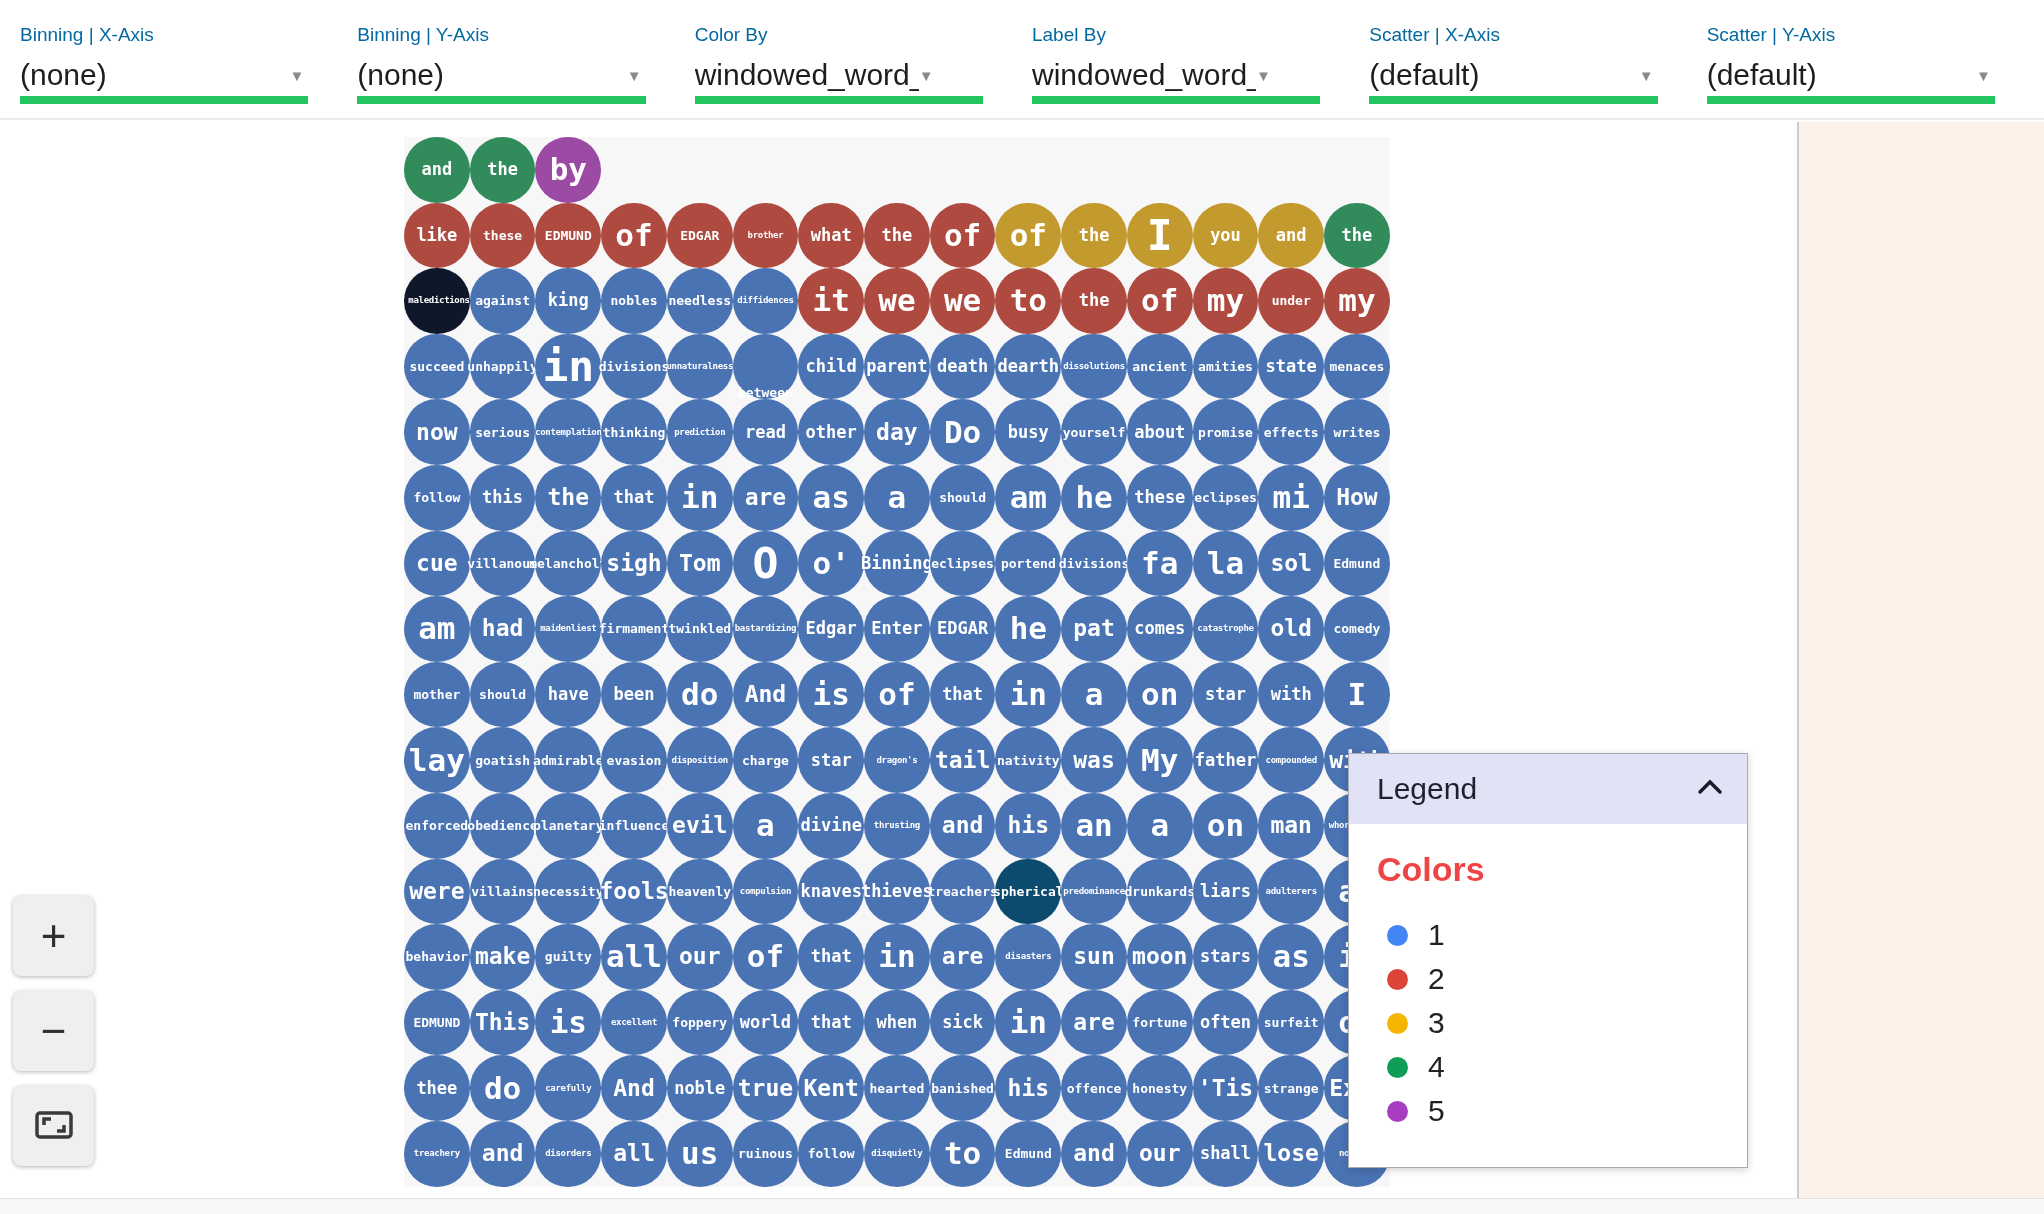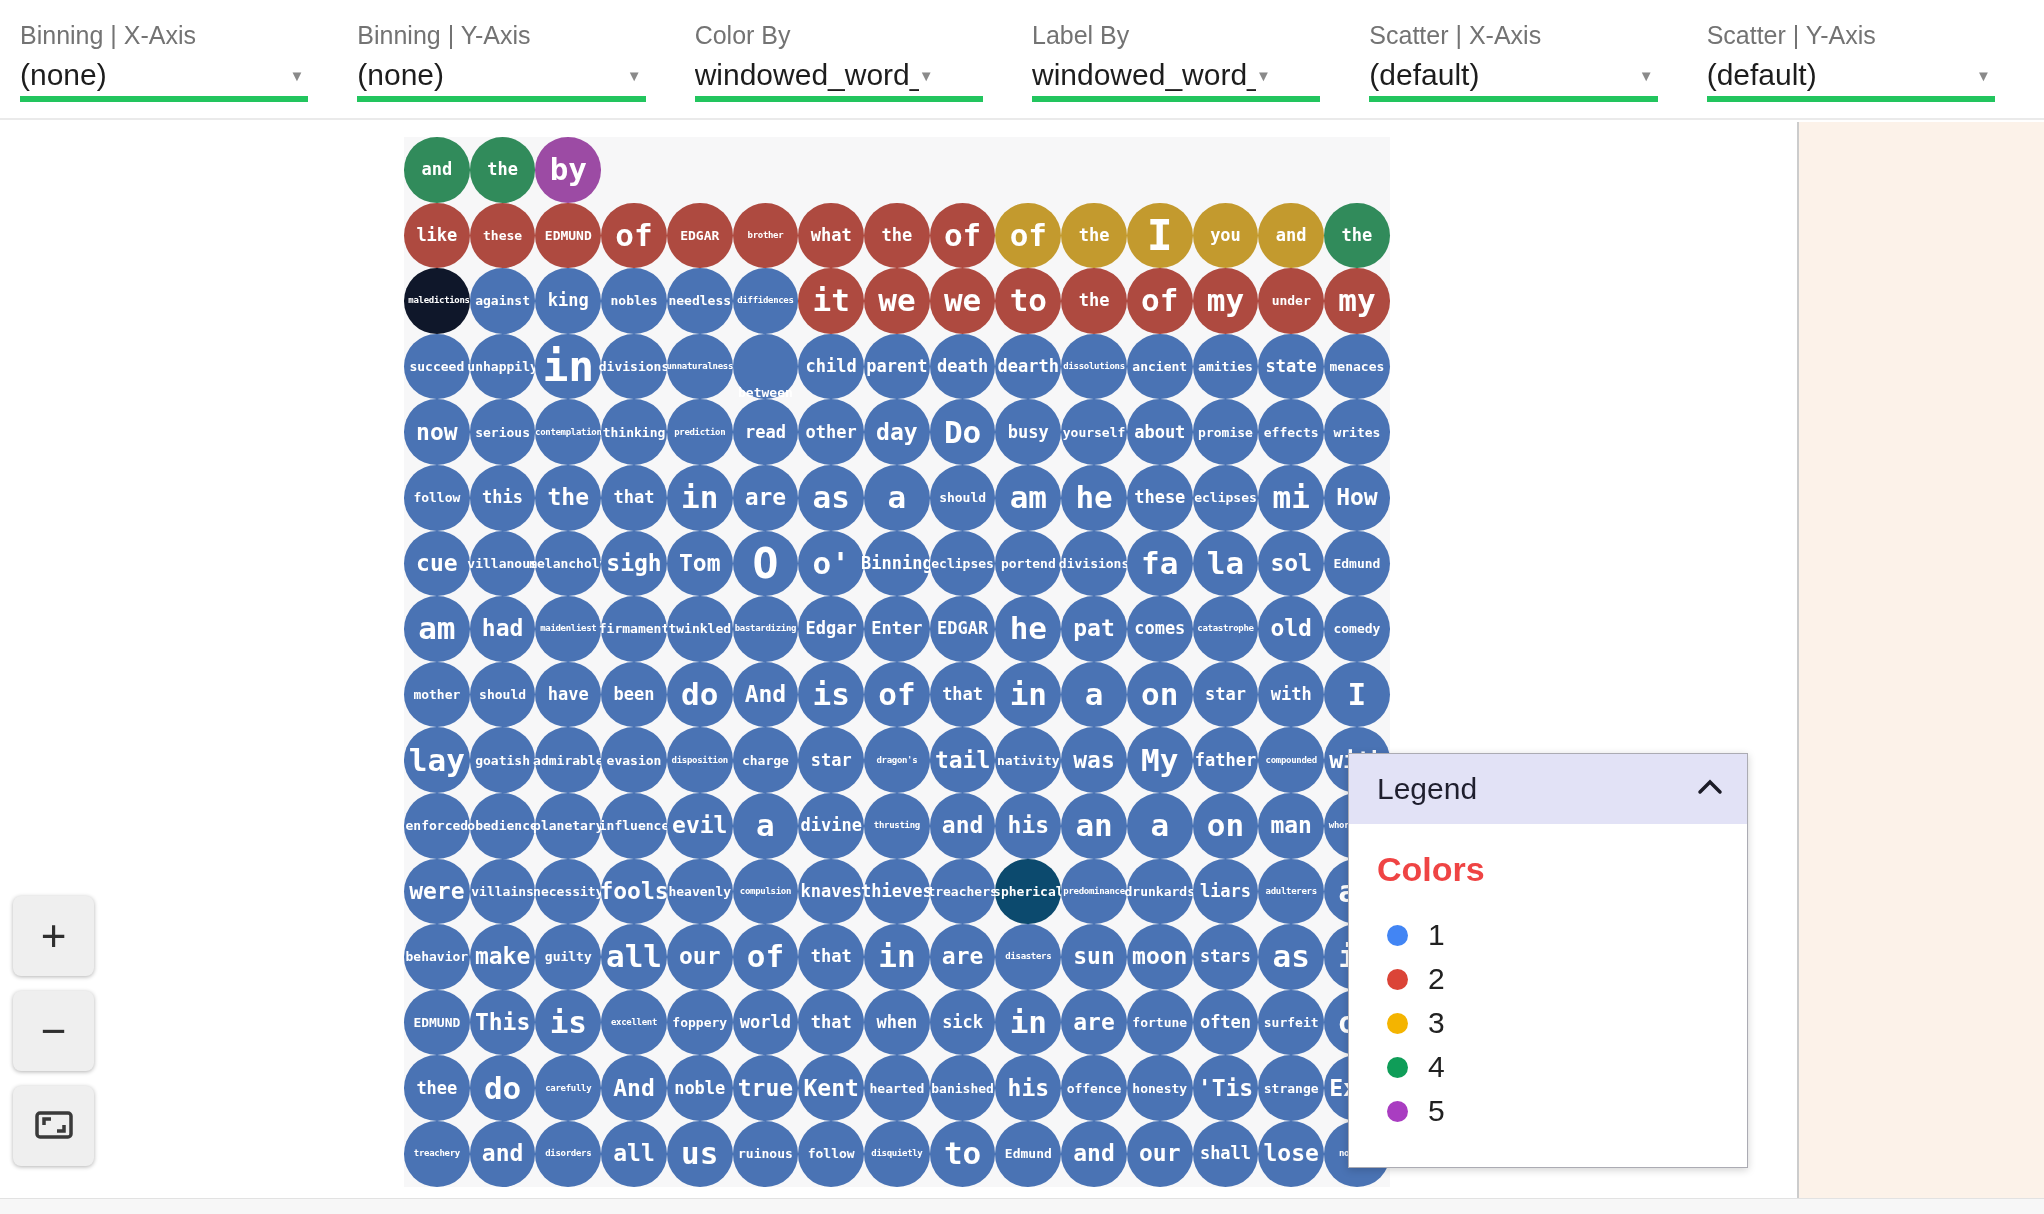--- a/index.html
+++ b/index.html
@@ -6,24 +6,24 @@
   body{
     width:2044px;height:1214px;position:relative;overflow:hidden;
     background:#ffffff;font-family:"Liberation Sans",sans-serif;
   }
   
   .toolbar{
     position:absolute;left:0;top:0;width:2044px;height:120px;background:#fff;
     border-bottom:2px solid #eaeaea;display:flex;padding-left:20px;box-sizing:border-box;
   }
   .dd{width:290px;margin-right:49px;padding-top:24px;position:relative;cursor:pointer;}
-  .dd-label{font-size:25px;color:#737373;line-height:22px;}
+  .dd-label{font-size:19px;color:#0369a1;line-height:22px;}
   .dd-value-row{
     display:flex;align-items:center;margin-top:8px;height:42px;
-    border-bottom:6px solid #22c55e;
+    border-bottom:8px solid #22c55e;
   }
   .dd-value{font-size:30px;color:#1d1d1d;white-space:nowrap;}
   .dd-clip .dd-value{max-width:224px;overflow:hidden;display:inline-block;}
   .dd-spacer{flex:1;}
   .dd-arrow{font-size:15px;color:#8a8a8a;padding-right:4px;}
   
   .grid-area{
     position:absolute;left:404px;top:137px;width:986px;height:1050px;background:#f7f7f8;
   }
   .bubble-row{display:flex;height:65.6px;}

